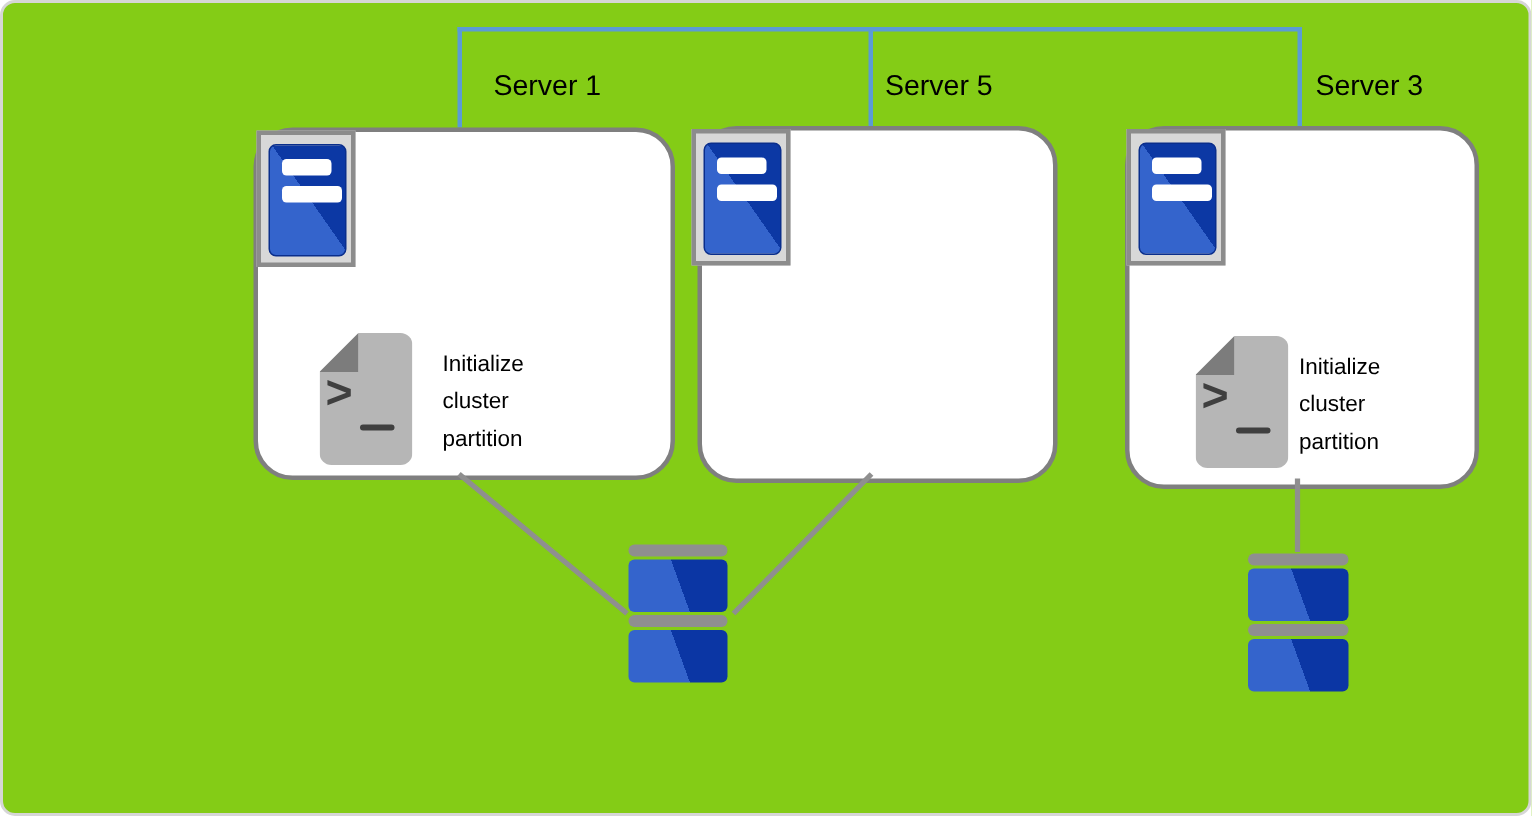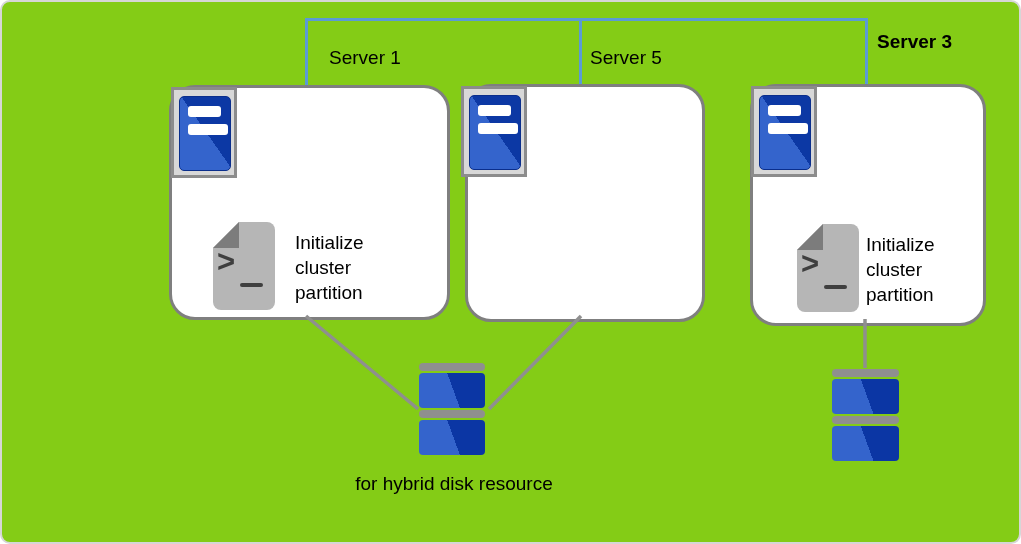--- a/index.html
+++ b/index.html
@@ -14,21 +14,21 @@
   
   .net-line { position:absolute; background:#5B9BD5; }
   .net-h  { left:303px; top:16px; width:563px; height:3px; }
   .net-v1 { left:303px; top:16px; width:3px; height:67px; }
   .net-v2 { left:577px; top:16px; width:3px; height:66px; }
   .net-v3 { left:863px; top:16px; width:3px; height:66px; }
 
   .server-label { position:absolute; font-size:19px; line-height:22px; white-space:nowrap; }
   .sl1 { left:327px; top:45px; }
   .sl2 { left:588px; top:45px; }
-  .sl3 { left:875px; top:29px;font-weight:bold; }
+  .sl3 { left:875px; top:45px; }
 
   
   .server-box { position:absolute; background:#fff; border:3px solid #7F7F7F; border-radius:26px; }
   .b1 { left:167px; top:83px; width:275px; height:229px; }
   .b2 { left:463px; top:82px; width:234px; height:232px; }
   .b3 { left:748px; top:82px; width:230px; height:236px; }
 
   
   .srv-icon { position:absolute; width:66px; height:91px; background:#D8D8D8;
               border:3px solid #8C8C8C; box-sizing:border-box; z-index:4; }
@@ -49,21 +49,21 @@
   .doc-body { position:absolute; left:0; top:0; right:0; bottom:0; background:#B6B6B6;
               border-radius:8px;
               clip-path:polygon(26px 0, 100% 0, 100% 100%, 0 100%, 0 26px); }
   .doc-fold { position:absolute; left:0; top:0; width:26px; height:26px; background:#7C7C7C;
               clip-path:polygon(0 100%, 100% 0, 100% 100%); }
   .doc-prompt { position:absolute; left:4px; top:22px; font-weight:700; font-size:31px;
                 color:#3F3F3F; font-family:"Liberation Sans", sans-serif; }
   .doc-underscore { position:absolute; left:27px; top:61px; width:23px; height:4px;
                     background:#3F3F3F; border-radius:2px; }
 
-  .script-text { position:absolute; font-size:19px; line-height:25px; z-index:3; }
+  .script-text { position:absolute; font-size:15px; line-height:25px; z-index:3; }
   .st1 { left:293px; top:228px; }
   .st3 { left:864px; top:230px; }
 
   
   .connectors { position:absolute; left:0; top:0; width:1021px; height:544px; z-index:1; }
 
   
   .disk { position:absolute; z-index:2; }
   .disk-shared { left:417px; top:361px; width:66px; height:93px; }
   .disk-hybrid { left:830px; top:367px; width:67px; height:92px; }
@@ -152,18 +152,17 @@
   </div>
 
   <div class="disk disk-hybrid">
     <div class="disk-cap cap1"></div>
     <div class="disk-body body1"></div>
     <div class="disk-cap cap2"></div>
     <div class="disk-body body2"></div>
   </div>
 
   <div class="disk-label dl-shared">
-    <div>for hybrid disk resource</div>
   </div>
   <div class="disk-label dl-hybrid">
   </div>
 
 </div>
 
 </body></html>

